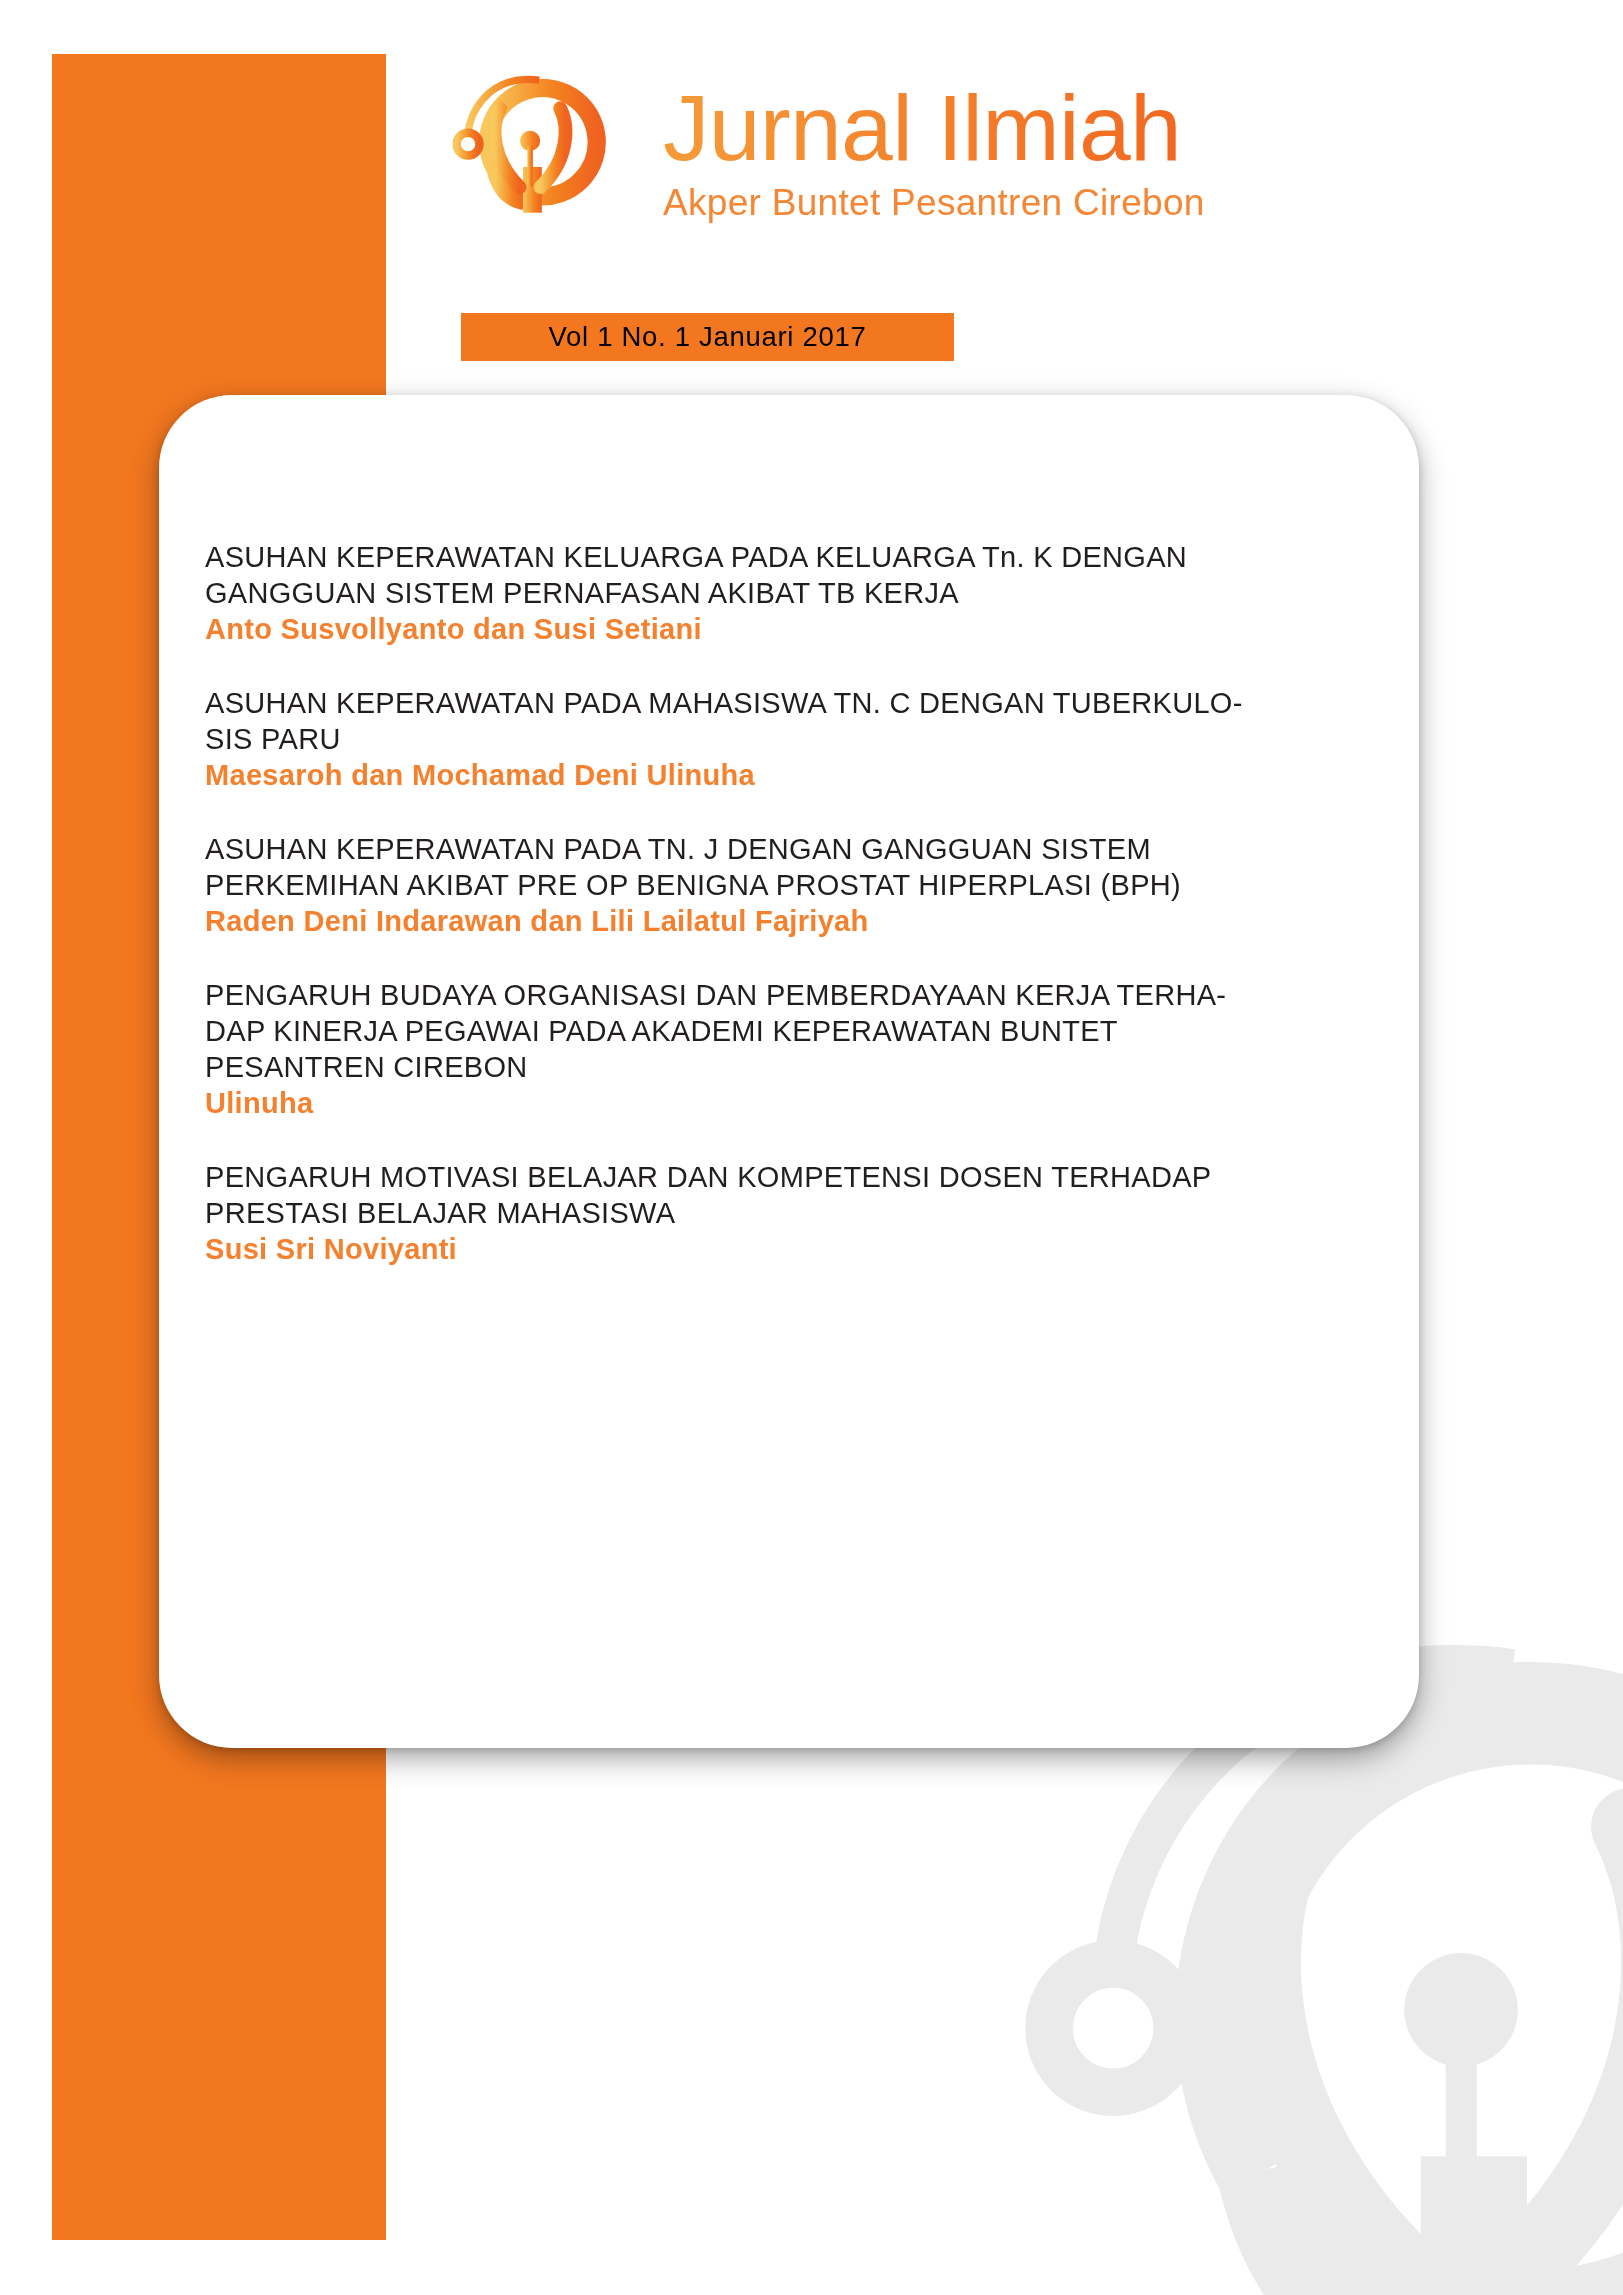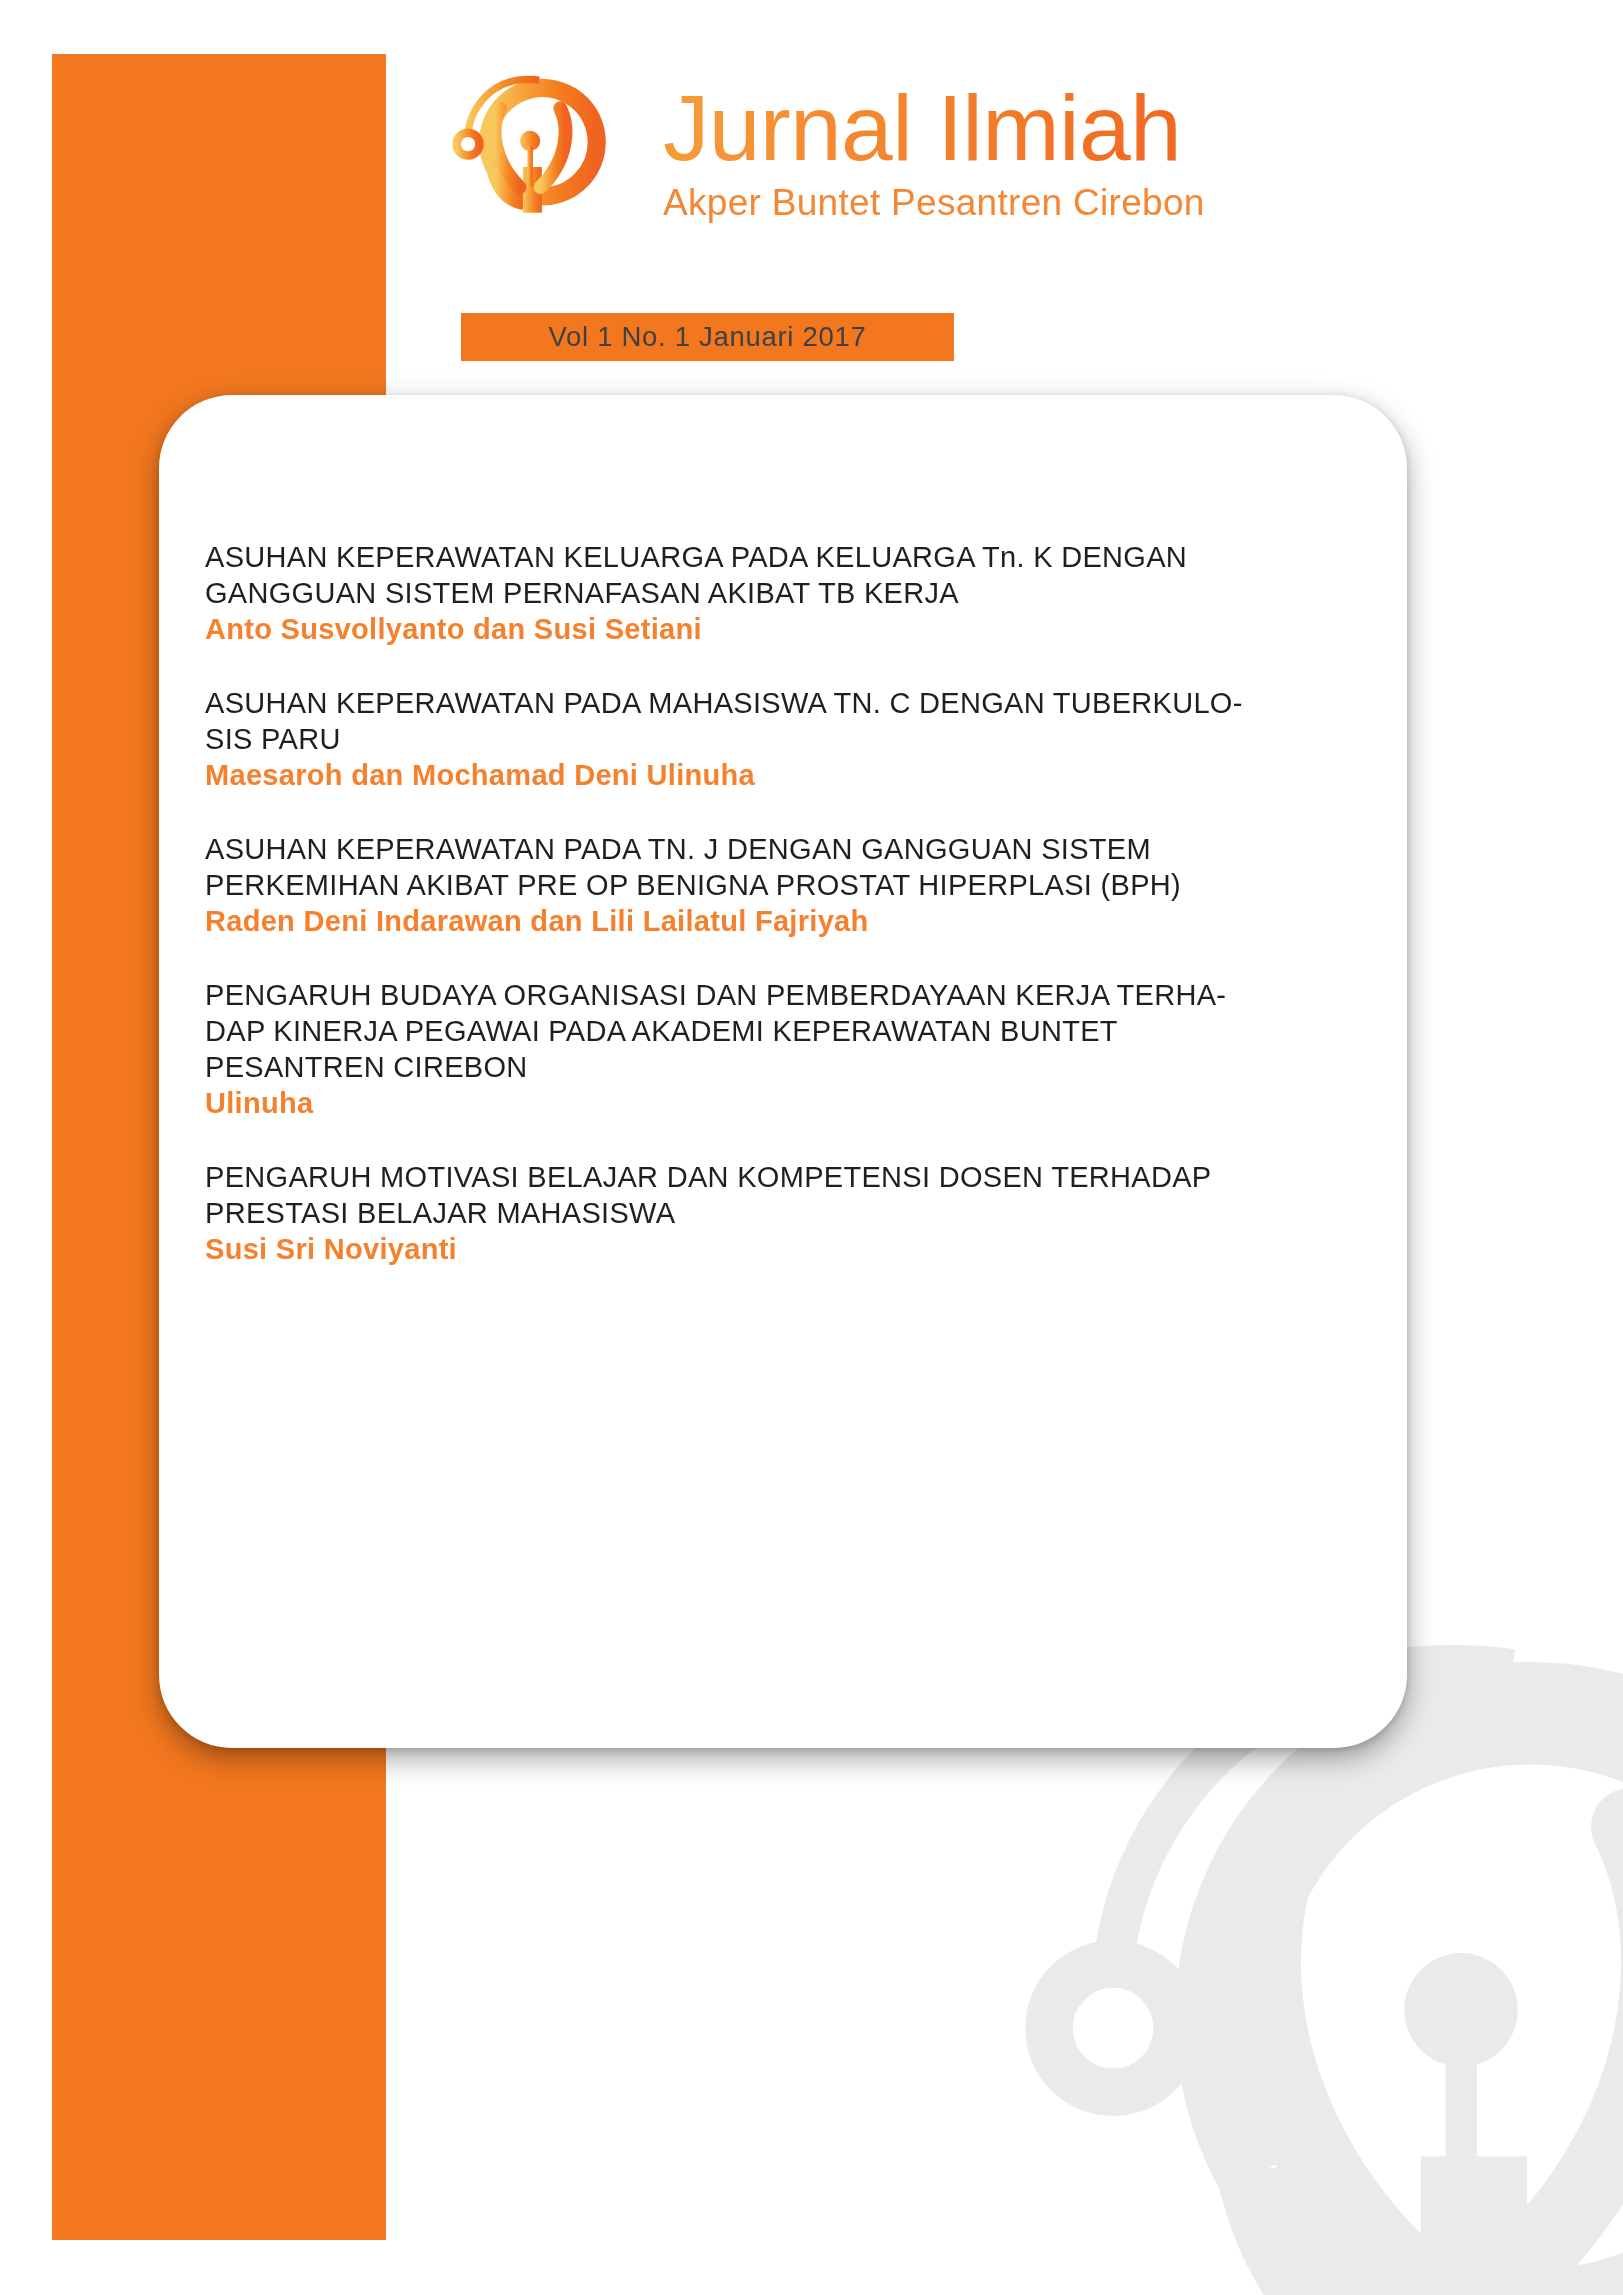--- a/index.html
+++ b/index.html
@@ -24,26 +24,27 @@
   .logo-subtitle{
     margin-top:9px;font-size:37px;line-height:1;font-weight:400;
     color:#F58634;white-space:nowrap;letter-spacing:0.3px;
   }
   .banner{
     position:absolute;left:461px;top:313px;width:493px;height:48px;
     background:#F2771F;z-index:1;
     display:flex;align-items:center;justify-content:center;
   }
   .banner-label{
-    color:#404040;font-size:27.5px;font-weight:500;letter-spacing:0.7px;white-space:nowrap;
+    color:#000000;font-size:27.5px;font-weight:500;letter-spacing:0.7px;white-space:nowrap;
   }
   .card{
     position:absolute;left:159px;top:395px;width:1248px;height:1353px;
     background:#ffffff;border-radius:73px;z-index:2;
     box-shadow:0 10.5px 27.5px rgba(0,0,0,0.34), 0 2px 7.9px rgba(0,0,0,0.15);
+    padding-left:12px;
   }
   .articles{
     position:absolute;left:46px;top:144px;
     font-size:29px;line-height:36px;letter-spacing:0.3px;
   }
   .article{margin-bottom:38px;}
   .article-title{color:#221E1F;font-weight:500;}
   .title-line{white-space:nowrap;}
   .article-authors{color:#F5812E;font-weight:700;white-space:nowrap;}
   .watermark{

